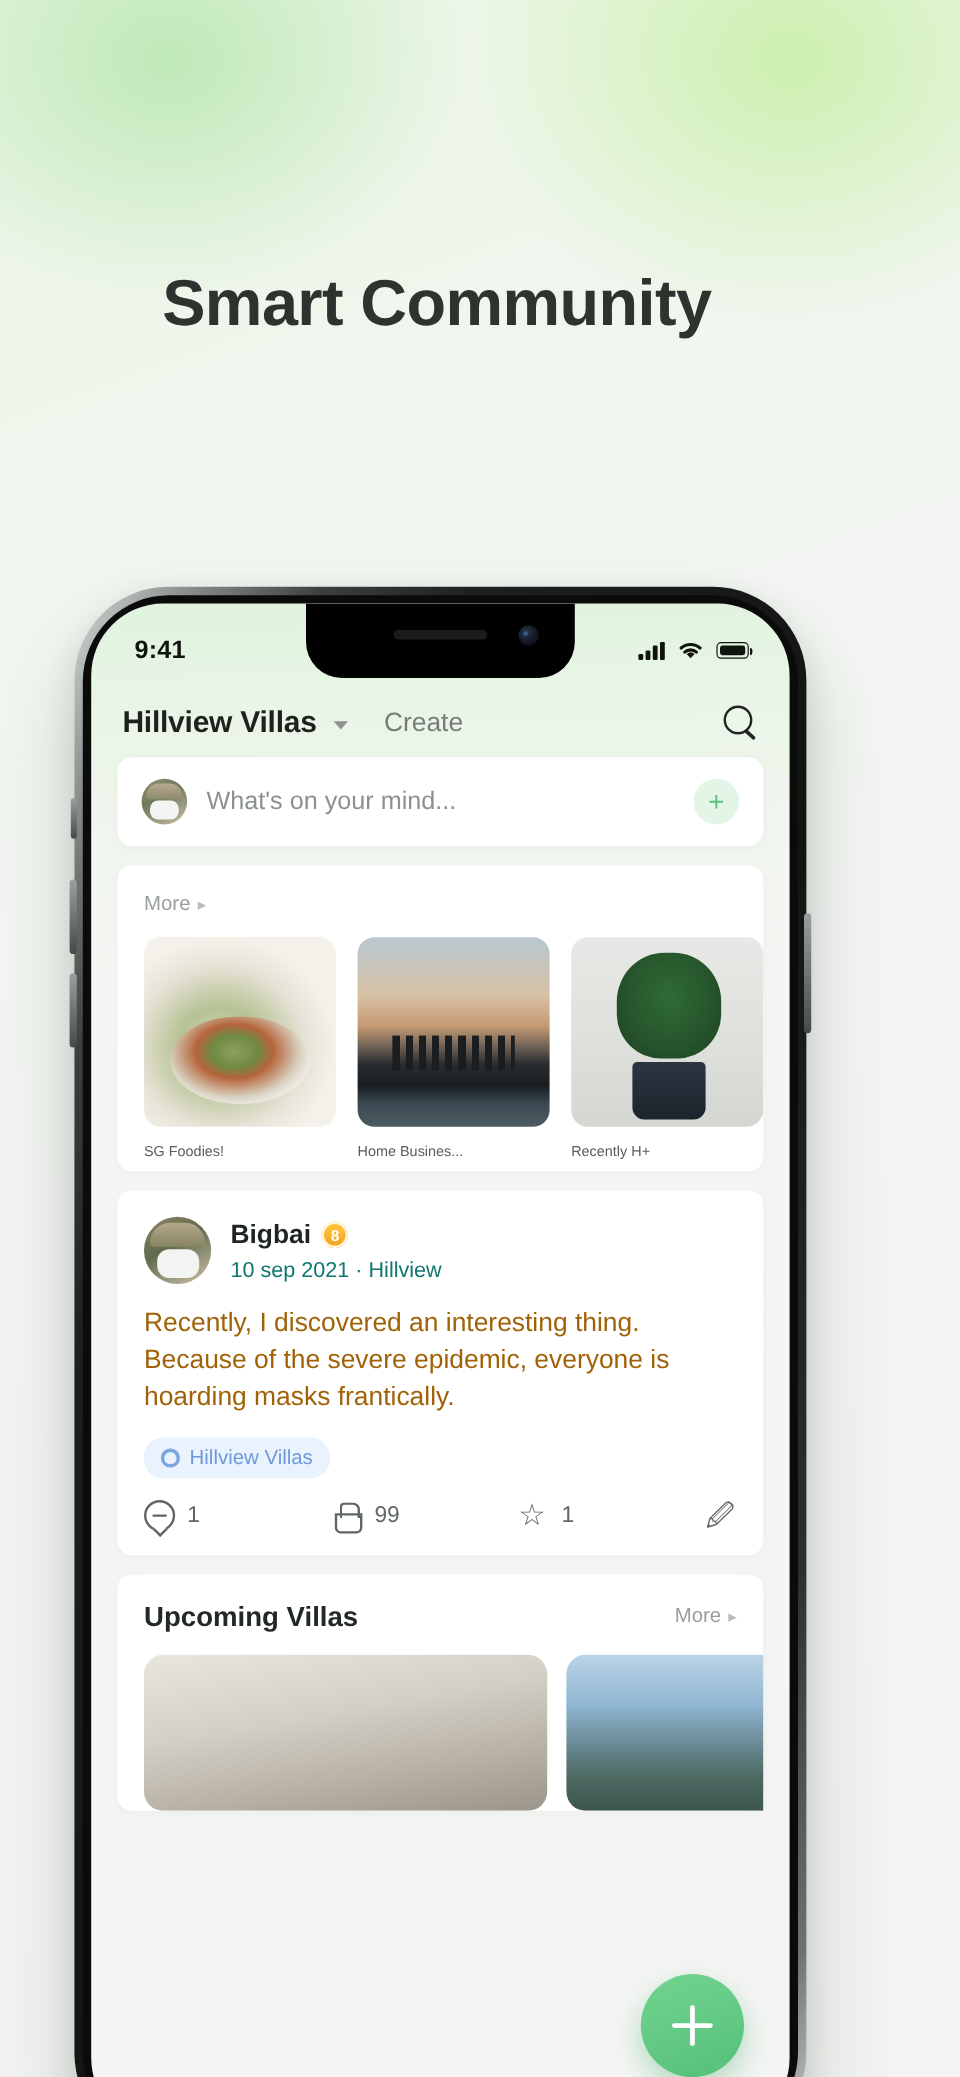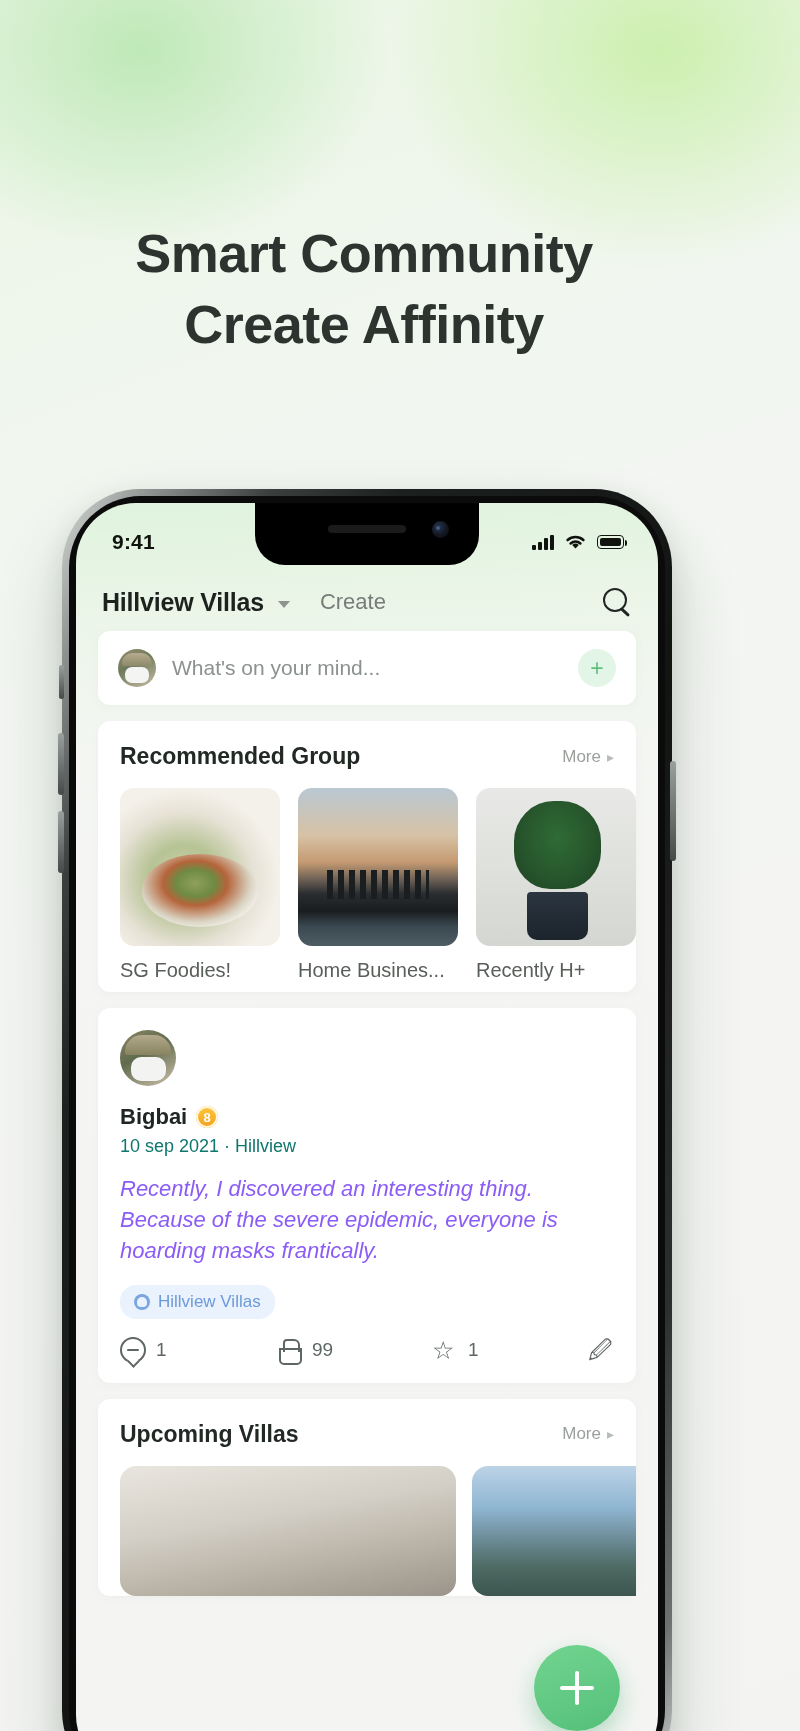--- a/index.html
+++ b/index.html
@@ -86,51 +86,51 @@
 
   
   .sec-head{display:flex;align-items:center;padding:22px 22px 10px 22px;}
   .sec-title{font-size:23px;font-weight:600;color:#222824;flex:1;}
   .more{font-size:17px;color:#9aa09b;}
   .more-arrow{color:#b6bcb7;font-size:14px;margin-left:6px;}
 
   .grp-row{display:flex;gap:18px;padding:8px 0 10px 22px;overflow:hidden;}
   .grp{width:160px;flex:none;}
   .grp-img{width:160px;height:158px;border-radius:14px;overflow:hidden;position:relative;}
-  .grp-name{margin-top:13px;font-size:20px;color:#585e59;white-space:nowrap;overflow:hidden;text-overflow:ellipsis;}
+  .grp-name{margin-top:13px;font-size:12px;color:#585e59;white-space:nowrap;overflow:hidden;text-overflow:ellipsis;}
 
   .img-food{background:
     radial-gradient(ellipse at 40% 58%,#cfd7b4 0%,#b6c394 26%,#e7e2d6 52%,#f4f1ea 70%),
     linear-gradient(170deg,#d6cdb9 0%,#cfc6b1 38%,#f1efe9 62%,#efeae0 100%);}
   .img-food:after{content:"";position:absolute;left:14%;top:42%;width:72%;height:46%;border-radius:50%;
     background:radial-gradient(ellipse at 46% 40%,#8fa05c 0%,#6f8a43 22%,#b5643a 36%,#d9d3c2 62%,#fbfaf6 80%);}
   .img-city{background:linear-gradient(180deg,#b9c8d2 0%,#d7c2a6 30%,#c59a72 47%,#6c6055 58%,#2a2d30 67%,#1a1d20 78%,#3b4a52 88%,#4e5c63 100%);}
   .img-city:after{content:"";position:absolute;left:18%;top:52%;width:64%;height:18%;
     background:repeating-linear-gradient(90deg,#1b1e21 0 6px,transparent 6px 11px);}
   .img-plant{background:linear-gradient(180deg,#e8e9e6 0%,#dfe1dd 50%,#d4d6d2 100%);}
   .img-plant:after{content:"";position:absolute;left:24%;top:8%;width:54%;height:56%;border-radius:46% 46% 42% 42%;
     background:radial-gradient(ellipse at 50% 42%,#2f6b36 0%,#27562c 55%,#1d4222 100%);}
   .img-plant:before{content:"";position:absolute;left:32%;bottom:4%;width:38%;height:30%;border-radius:4px 4px 10px 10px;
     background:linear-gradient(180deg,#2b3540,#1c242c);z-index:2;}
 
   
-  .post-head{display:flex;gap:16px;padding:22px 22px 0 22px;flex-direction:column;}
+  .post-head{display:flex;gap:16px;padding:22px 22px 0 22px;}
   .post-av{width:56px;height:56px;border-radius:50%;flex:none;overflow:hidden;position:relative;
     background:linear-gradient(150deg,#8e8466 0%,#5f6b4e 42%,#cfc2ab 100%);}
   .post-av .cap{position:absolute;left:5px;top:5px;width:46px;height:20px;border-radius:20px 20px 4px 4px;
     background:linear-gradient(180deg,#b3a88c,#87845f);}
   .post-av .mask{position:absolute;left:11px;top:27px;width:35px;height:24px;border-radius:10px;background:#f3f3f1;}
   .post-meta{padding-top:2px;}
   .post-name-row{display:flex;align-items:center;gap:9px;}
   .post-name{font-size:22px;font-weight:600;color:#1f2522;}
   .badge{width:22px;height:22px;border-radius:50%;background:linear-gradient(180deg,#ffc83d,#f4a01e);
     color:#fff;font-size:13px;font-weight:700;display:flex;align-items:center;justify-content:center;
     box-shadow:0 0 0 2px #fff6e0 inset;}
   .post-sub{font-size:18px;color:#0f766e;margin-top:6px;}
-  .post-body{padding:16px 22px 0 22px;font-size:22px;line-height:1.42;color:#8b5cf6;font-style:italic;}
+  .post-body{padding:16px 22px 0 22px;font-size:22px;line-height:1.42;color:#a16207;}
   .chip{display:inline-flex;align-items:center;gap:8px;margin:18px 0 0 22px;
     background:#eaf2fe;color:#6d9ad8;border-radius:16px;padding:7px 14px;font-size:17px;}
   .chip-ic{width:16px;height:16px;border-radius:50%;background:#7aa6e0;position:relative;}
   .chip-ic:after{content:"";position:absolute;left:3px;top:3px;width:10px;height:10px;border-radius:50% 50% 40% 40%;background:#eaf2fe;}
   .actions{display:flex;align-items:center;padding:18px 22px 20px 22px;}
   .act{display:flex;align-items:center;gap:10px;flex:1;color:#5f6762;font-size:19px;}
   .act:last-child{flex:none;}
   .ic{width:26px;height:26px;position:relative;flex:none;}
   .ic-comment{border:2.2px solid #5f6762;border-radius:50%;}
   .ic-comment:after{content:"";position:absolute;left:5px;top:10px;width:12px;height:2.2px;background:#5f6762;border-radius:2px;}
@@ -158,21 +158,20 @@
   .fab:after{content:"";position:absolute;width:4px;height:34px;background:#fff;border-radius:3px;}
 </style>
 </head>
 <body>
 
 <div class="glow-l"></div>
 <div class="glow-r"></div>
 
 <div class="headline">
   <div>Smart Community</div>
-  <div>Create Affinity</div>
 </div>
 
 <div class="phone">
   <div class="phone-frame"></div>
   <div class="btn-sd btn-mute"></div>
   <div class="btn-sd btn-up"></div>
   <div class="btn-sd btn-dn"></div>
   <div class="btn-sd btn-pw"></div>
   <div class="phone-inner"></div>
 
@@ -217,21 +216,20 @@
               <div class="cap"></div>
               <div class="mask"></div>
             </div>
           <div class="composer-ph">What's on your mind...</div>
           <div class="plus-round">+</div>
         </div>
       </div>
 
       <div class="card">
         <div class="sec-head">
-          <div class="sec-title">Recommended Group</div>
           <div class="more">
             <span>More</span><span class="more-arrow">▸</span>
           </div>
         </div>
         <div class="grp-row">
           <div class="grp">
             <div class="grp-img img-food"></div>
             <div class="grp-name">SG Foodies!</div>
           </div>
           <div class="grp">

